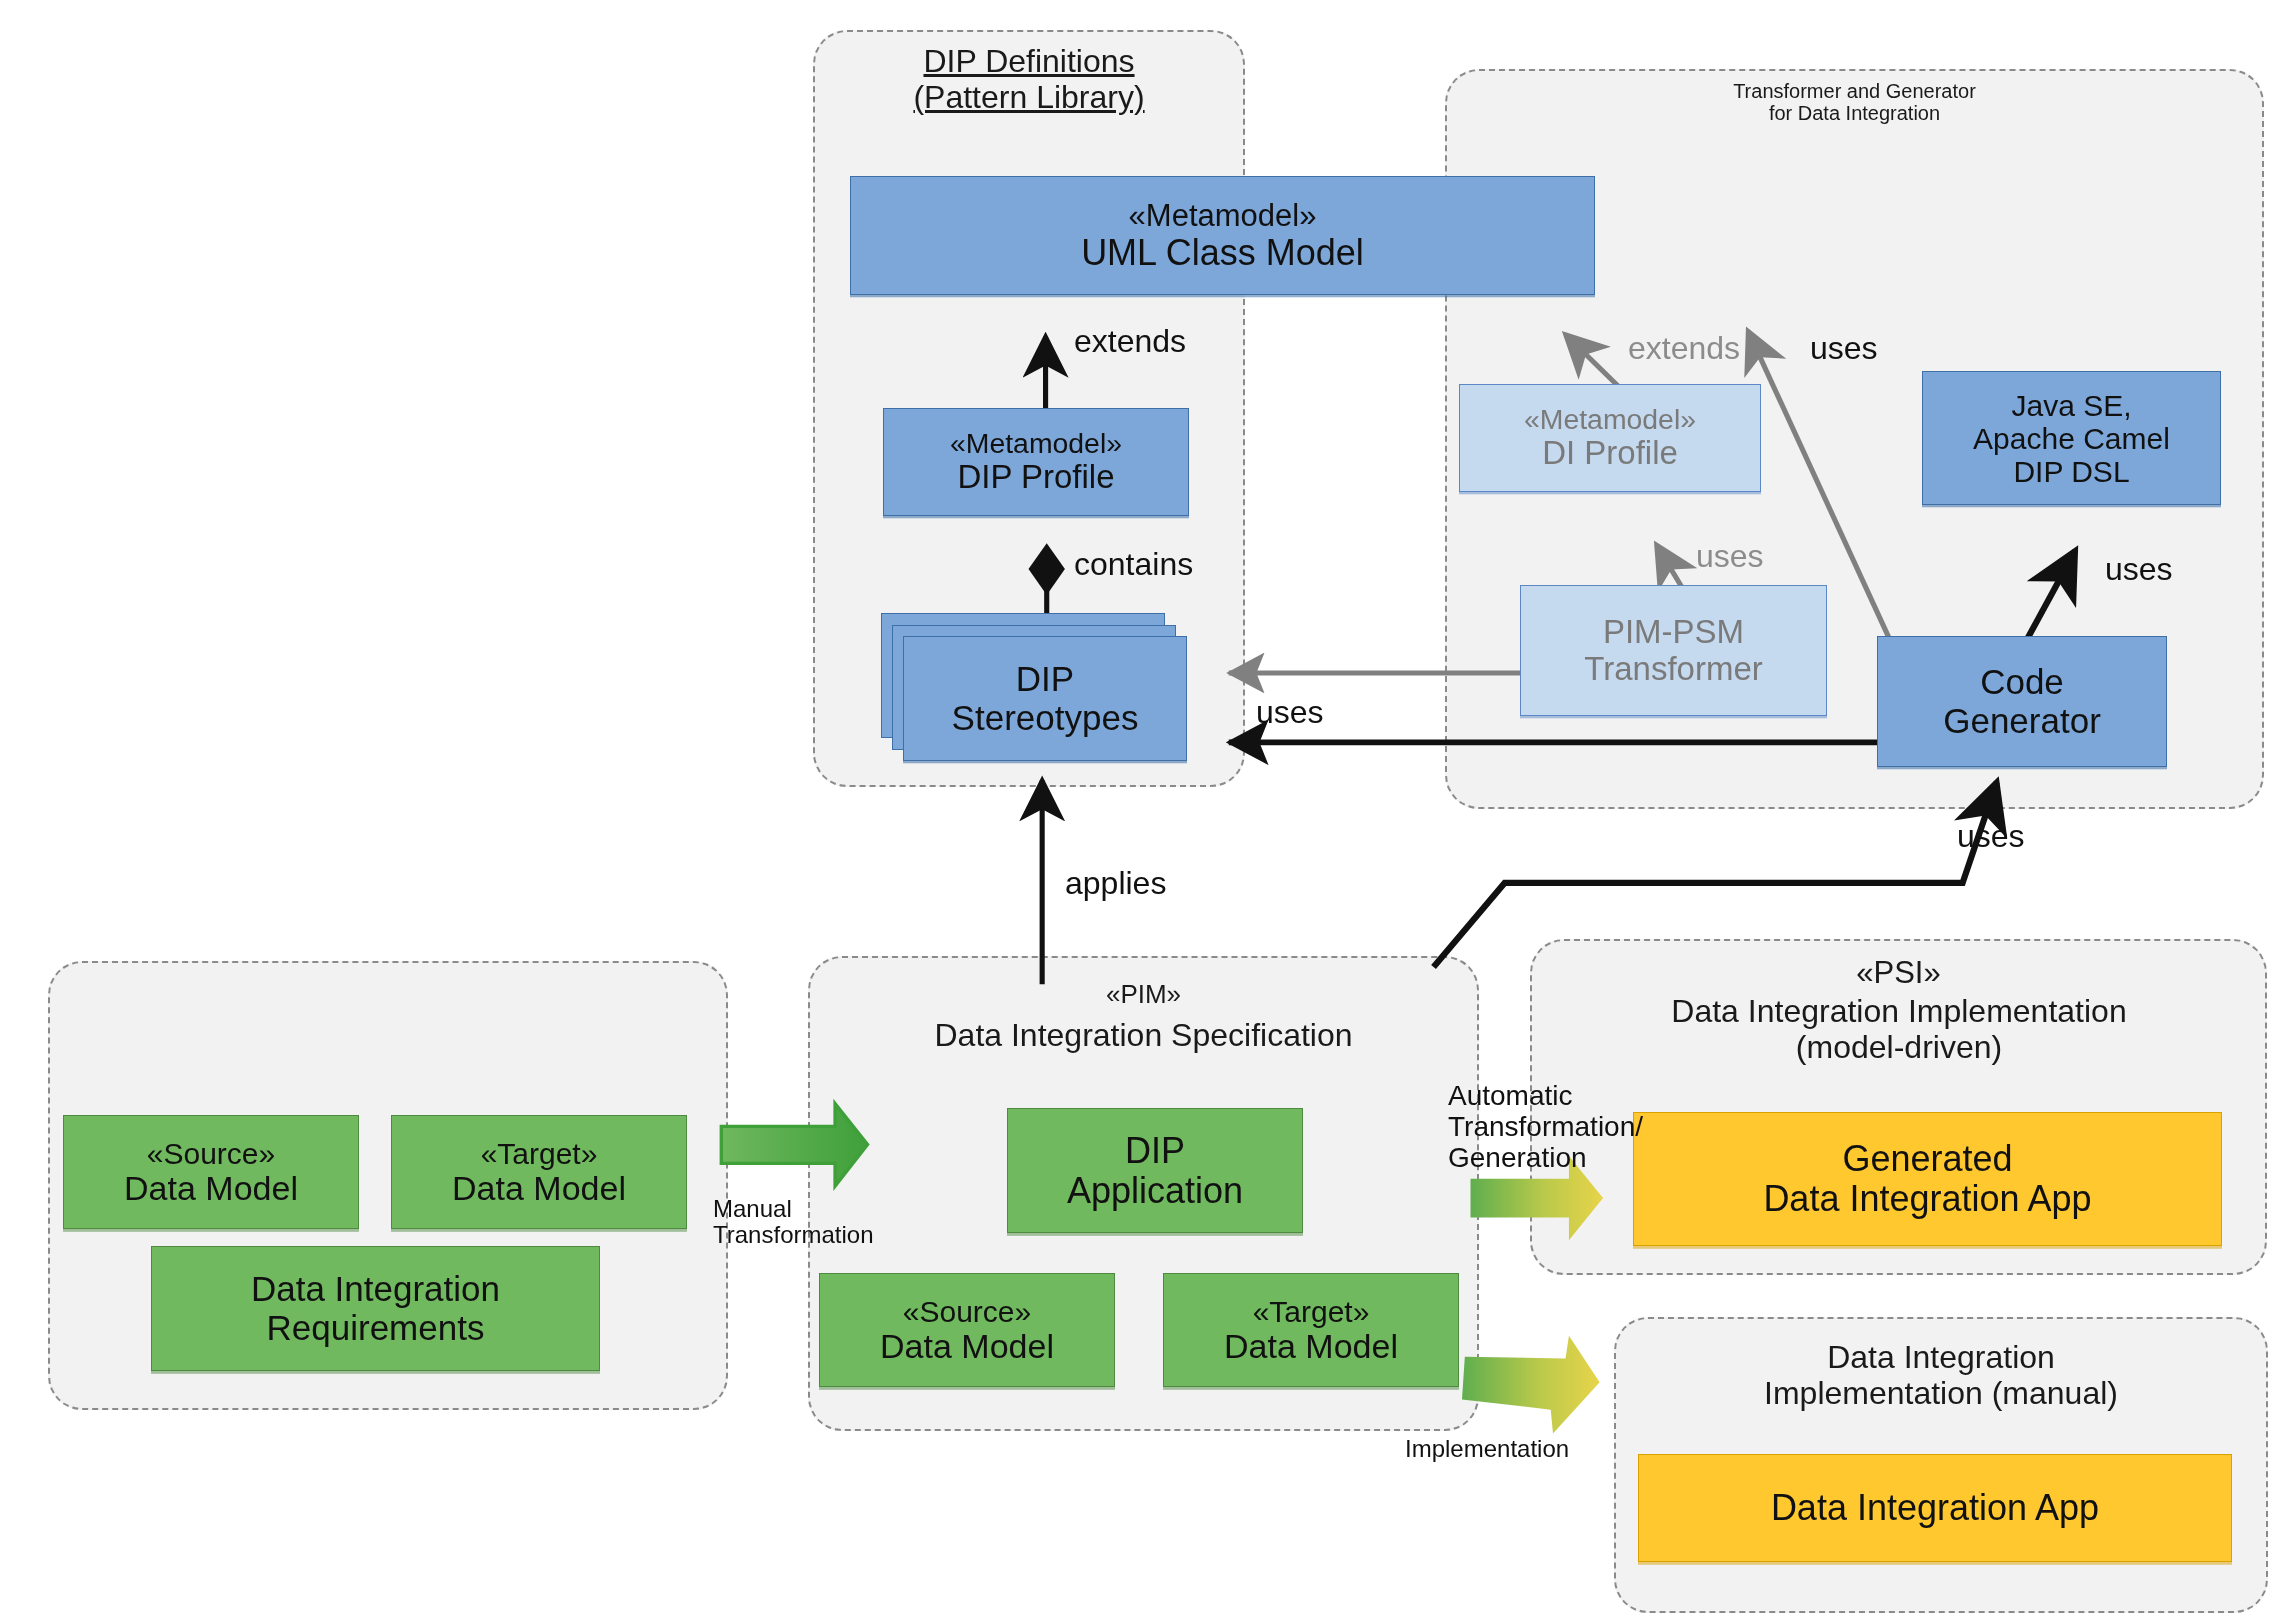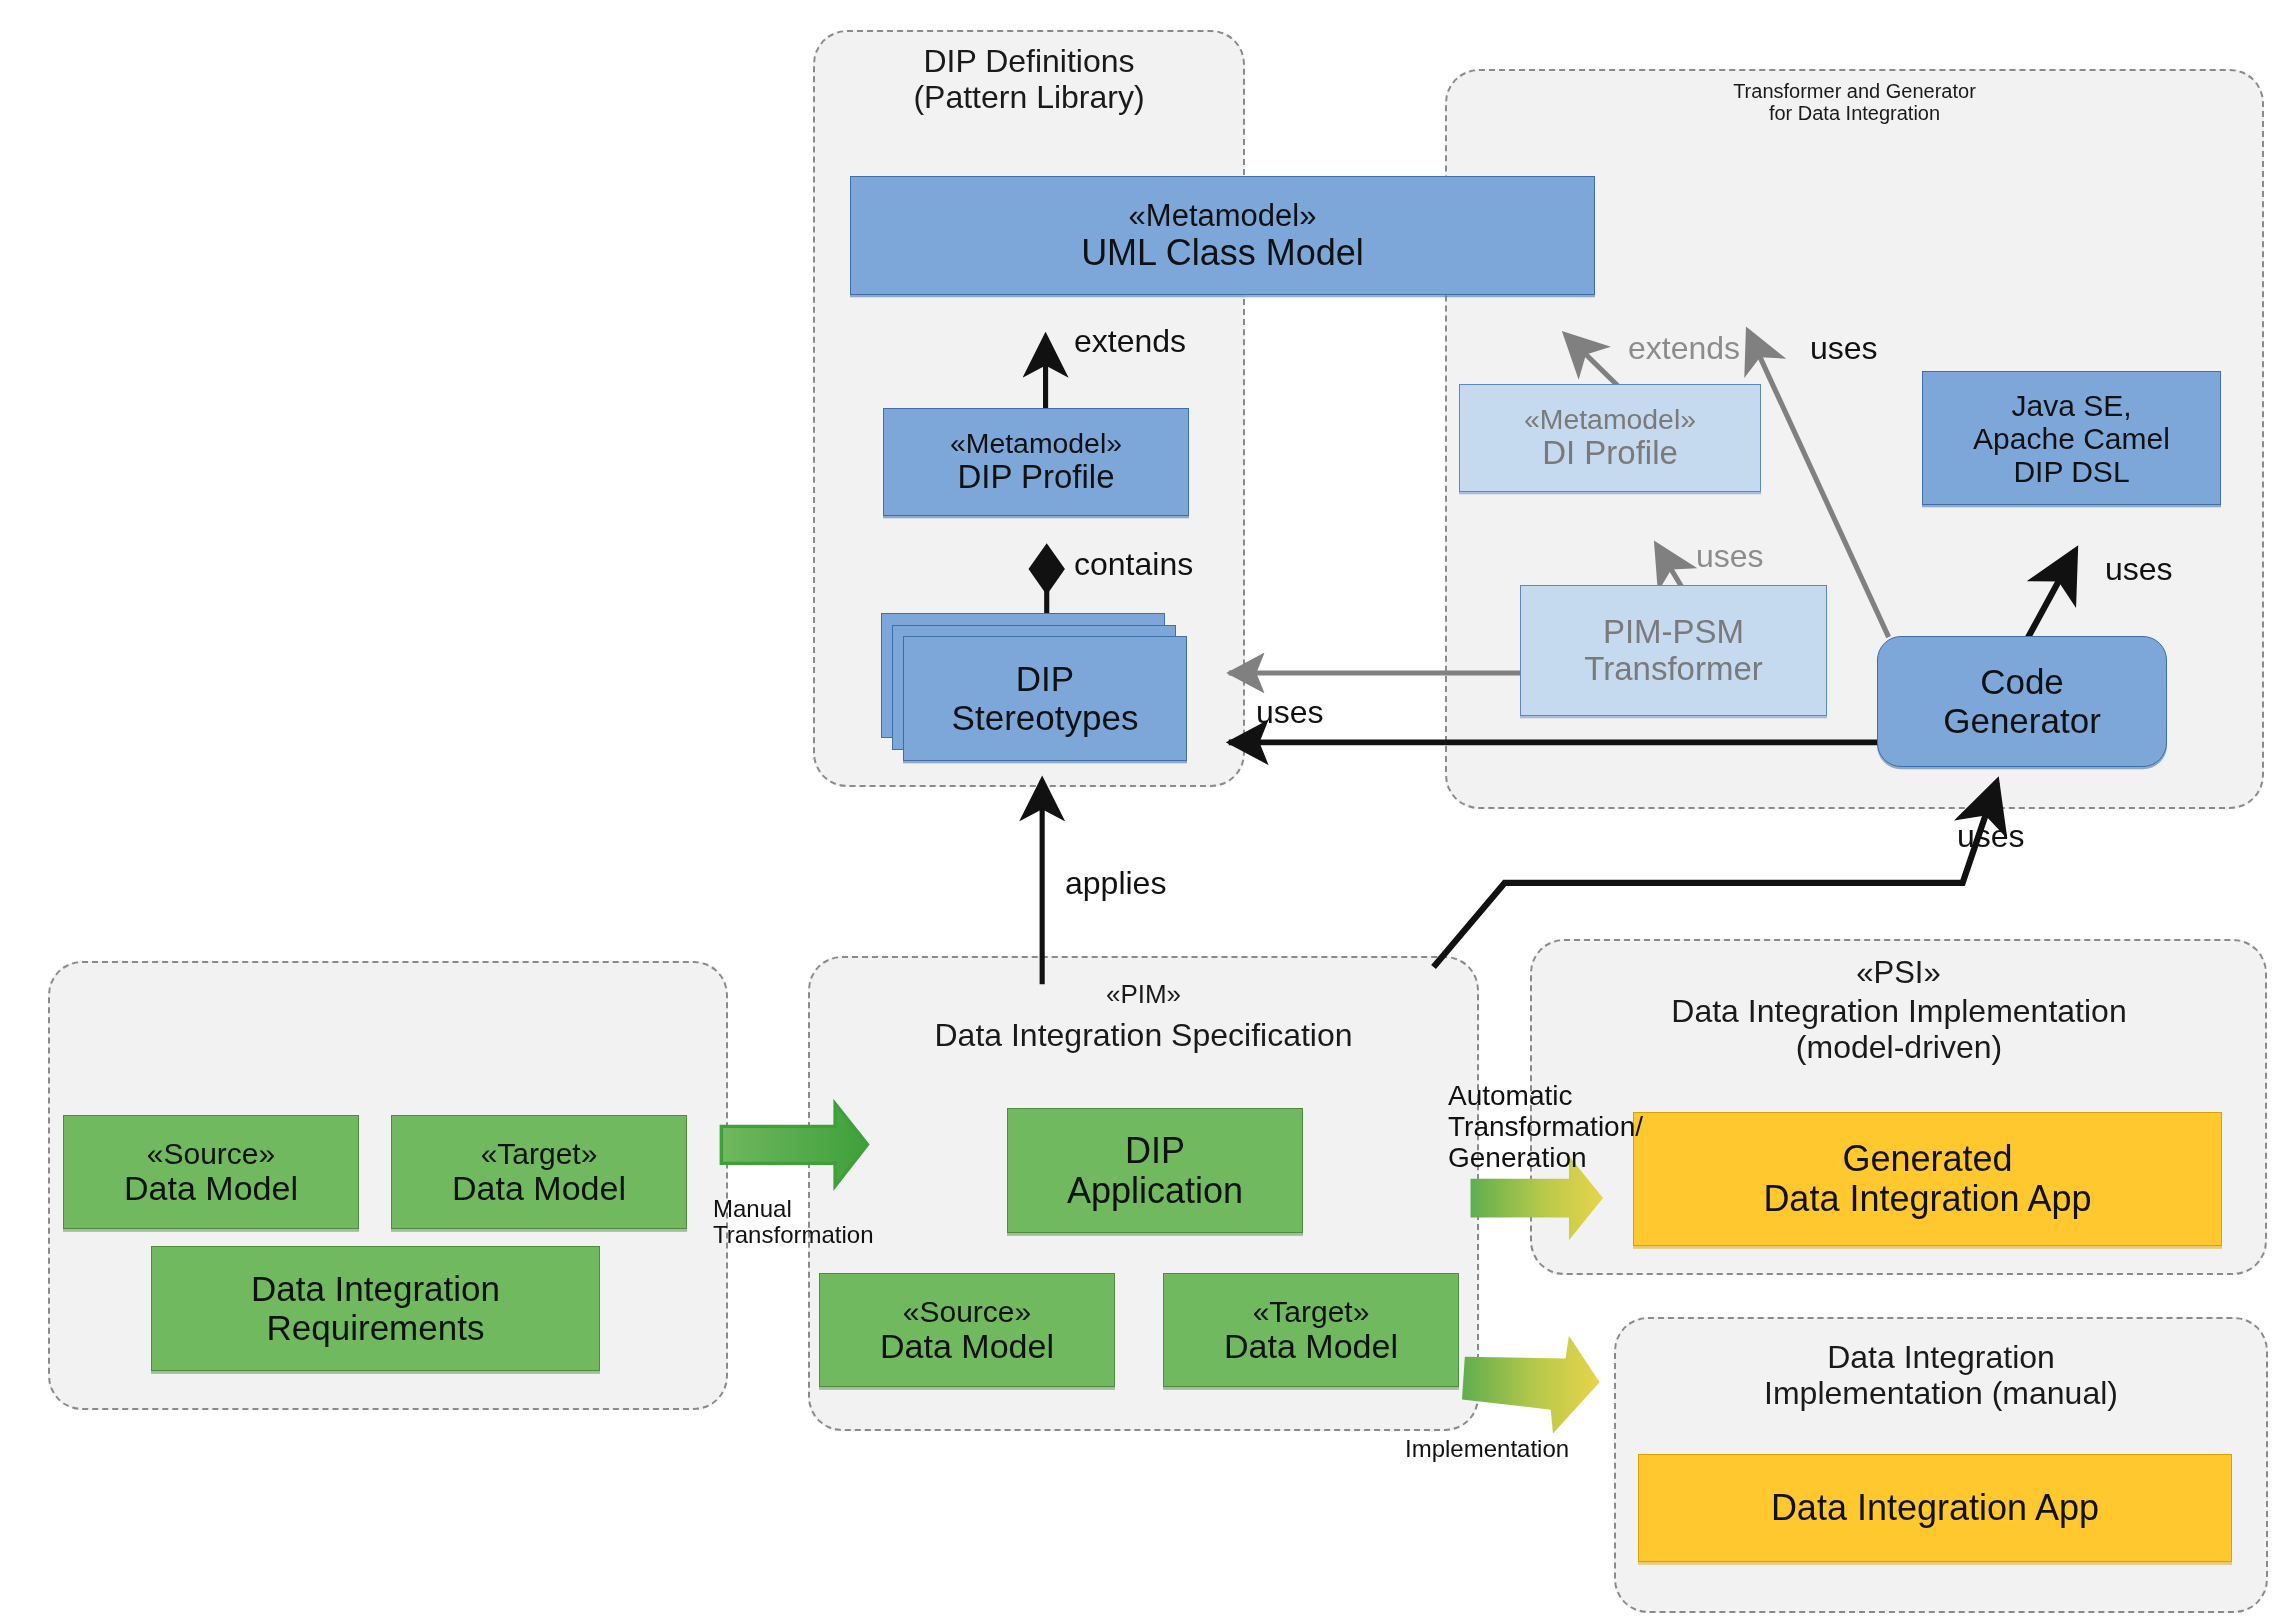--- a/index.html
+++ b/index.html
@@ -55,21 +55,21 @@
 
   svg.wires{position:absolute;left:0;top:0;width:2284px;height:1623px;pointer-events:none;}
 </style>
 </head>
 <body>
 
 <div id="stage">
 
   <div class="pkg" style="left:813px;top:30px;width:432px;height:757px;">
   </div>
-  <div class="pkg-title" style="left:813px;top:44px;width:432px;font-size:32px;">DIP Definitions
+  <div class="pkg-title" style="left:813px;top:44px;width:432px;font-size:32px;text-decoration:underline;">DIP Definitions
 (Pattern Library)</div>
 
   <div class="pkg" style="left:1445px;top:69px;width:819px;height:740px;">
   </div>
   <div class="pkg-title" style="left:1445px;top:80px;width:819px;font-size:20px;">Transformer and Generator
 for Data Integration</div>
 
   <div class="pkg" style="left:48px;top:961px;width:680px;height:449px;">
   </div>
 
@@ -201,21 +201,21 @@
   <div class="box bluelight" style="left:1459px;top:384px;width:302px;height:108px;">
     <span class="stereo" style="font-size:28.4px;">«Metamodel»</span>
     <span class="bname" style="font-size:33px;">DI Profile</span>
   </div>
 
   <div class="box bluelight" style="left:1520px;top:585px;width:307px;height:131px;">
     <span class="bname" style="font-size:33px;">PIM-PSM
 Transformer</span>
   </div>
 
-  <div class="box blue" style="left:1877px;top:636px;width:290px;height:131px;border-radius:24px;">
+  <div class="box blue" style="left:1877px;top:636px;width:290px;height:131px;">
     <span class="bname" style="font-size:35px;">Code
 Generator</span>
   </div>
 
   <div class="box blue" style="left:1922px;top:371px;width:299px;height:134px;">
     <span class="bname" style="font-size:30px;">Java SE,
 Apache Camel
 DIP DSL</span>
   </div>
 

